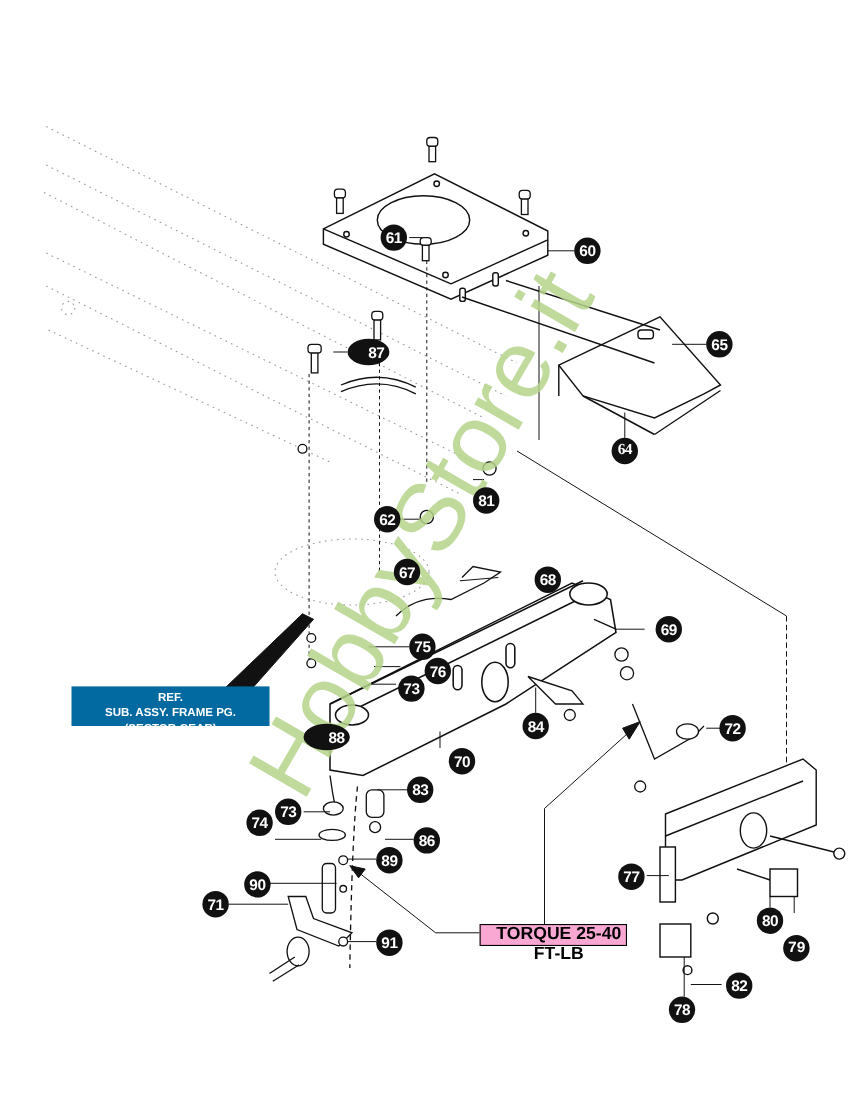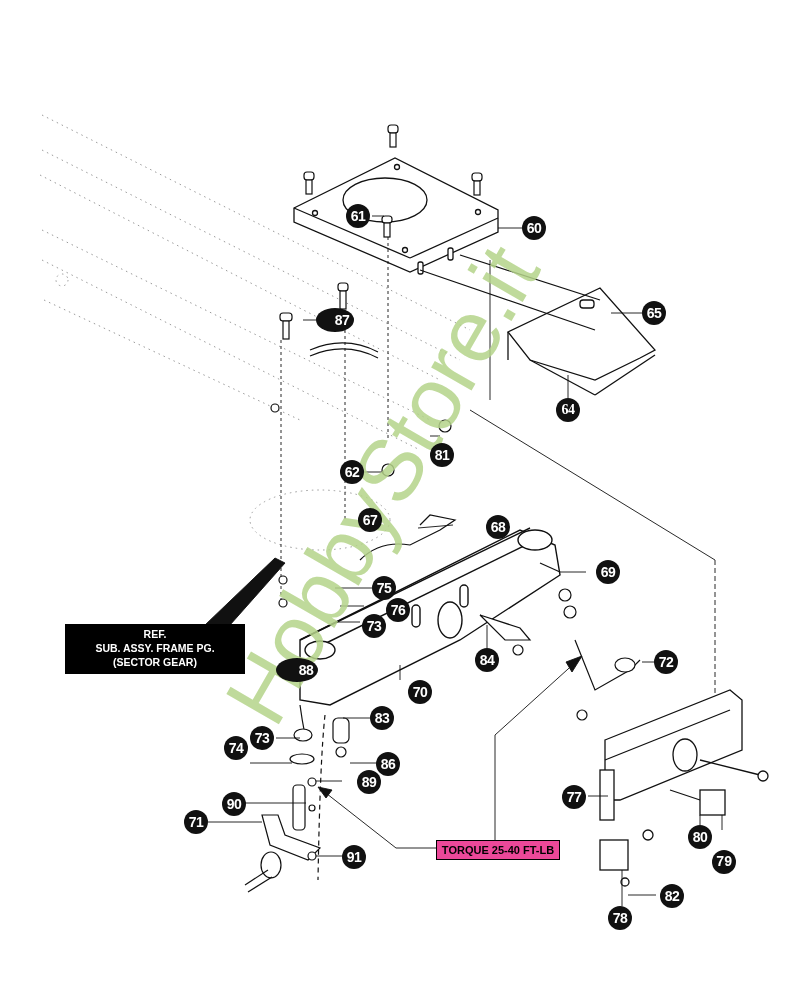--- a/index.html
+++ b/index.html
@@ -1,27 +1,27 @@
 <!DOCTYPE html>
 <html><head>
 <meta charset="utf-8">
 <style>
   html, body { margin: 0; padding: 0; background: #ffffff; }
   body { width: 786px; height: 1000px; position: relative; overflow: hidden; font-family: "Liberation Sans", sans-serif; }
   #canvas { position: absolute; left: 0; top: 0; width: 786px; height: 1000px; }
   .callout { position: absolute; width: 24px; height: 24px; border-radius: 50%; background: #111; color: #fff;
              font-family: "Liberation Sans", sans-serif; font-weight: bold; font-size: 14px; line-height: 24px;
              text-align: center; letter-spacing: -0.5px; }
-  .ref-box { position: absolute; left: 65px; top: 624px; width: 180px; height: 50px; background: #000000; color: #fff;
+  .ref-box { position: absolute; left: 65px; top: 624px; width: 180px; height: 36px; background: #0369a1; color: #fff;
              font-family: "Liberation Sans", sans-serif; font-weight: bold; font-size: 10.5px; line-height: 14px;
              text-align: center; padding-top: 3px; box-sizing: border-box; }
   .ref-box div { white-space: nowrap; }
   .torque-box { position: absolute; left: 436px; top: 840px; width: 122px; height: 18px; border: 1.5px solid #000;
-                background: #ec4899; font-family: "Liberation Sans", sans-serif; font-weight: bold; font-size: 11px;
-                line-height: 18px; text-align: center; box-sizing: content-box; }
+                background: #f9a8d4; font-family: "Liberation Sans", sans-serif; font-weight: bold; font-size: 16px;
+                line-height: 18px; text-align: center; box-sizing: content-box; padding-left: 10px; }
   .watermark { position: absolute; left: 150px; top: 430px; font-family: "Liberation Sans", sans-serif;
                font-size: 88px; color: #b5d48a; opacity: 0.85; transform: rotate(-60deg); transform-origin: left top;
                white-space: nowrap; pointer-events: none; }
 </style>
 </head>
 <body>
 
 <svg id="canvas" viewBox="0 0 786 1000" xmlns="http://www.w3.org/2000/svg">
 
   <g stroke="#9a9a9a" stroke-width="1" stroke-dasharray="1.5,4" fill="none">
@@ -209,21 +209,21 @@
 <div class="callout" style="left:608px; top:906px;">78</div>
 <div class="callout" style="left:712px; top:850px;font-family:Liberation Mono, monospace;">79</div>
 <div class="callout" style="left:688px; top:825px;">80</div>
 <div class="callout" style="left:430px; top:443px;">81</div>
 <div class="callout" style="left:660px; top:884px;">82</div>
 <div class="callout" style="left:370px; top:706px;">83</div>
 <div class="callout" style="left:475px; top:648px;">84</div>
 <div class="callout" style="left:376px; top:752px;">86</div>
 <div class="callout" style="left:316px; top:308px;padding-left:14px;">87</div>
 <div class="callout" style="left:276px; top:658px;padding-left:18px;">88</div>
-<div class="callout" style="left:342px; top:770px;margin-left:15px;">89</div>
+<div class="callout" style="left:342px; top:770px;">89</div>
 <div class="callout" style="left:222px; top:792px;">90</div>
 <div class="callout" style="left:342px; top:845px;">91</div>
 
 <div class="ref-box">
   <div>REF.</div>
   <div>SUB. ASSY. FRAME PG.</div>
   <div>(SECTOR GEAR)</div>
 </div>
 
 <div class="torque-box">TORQUE 25-40 FT-LB</div>

